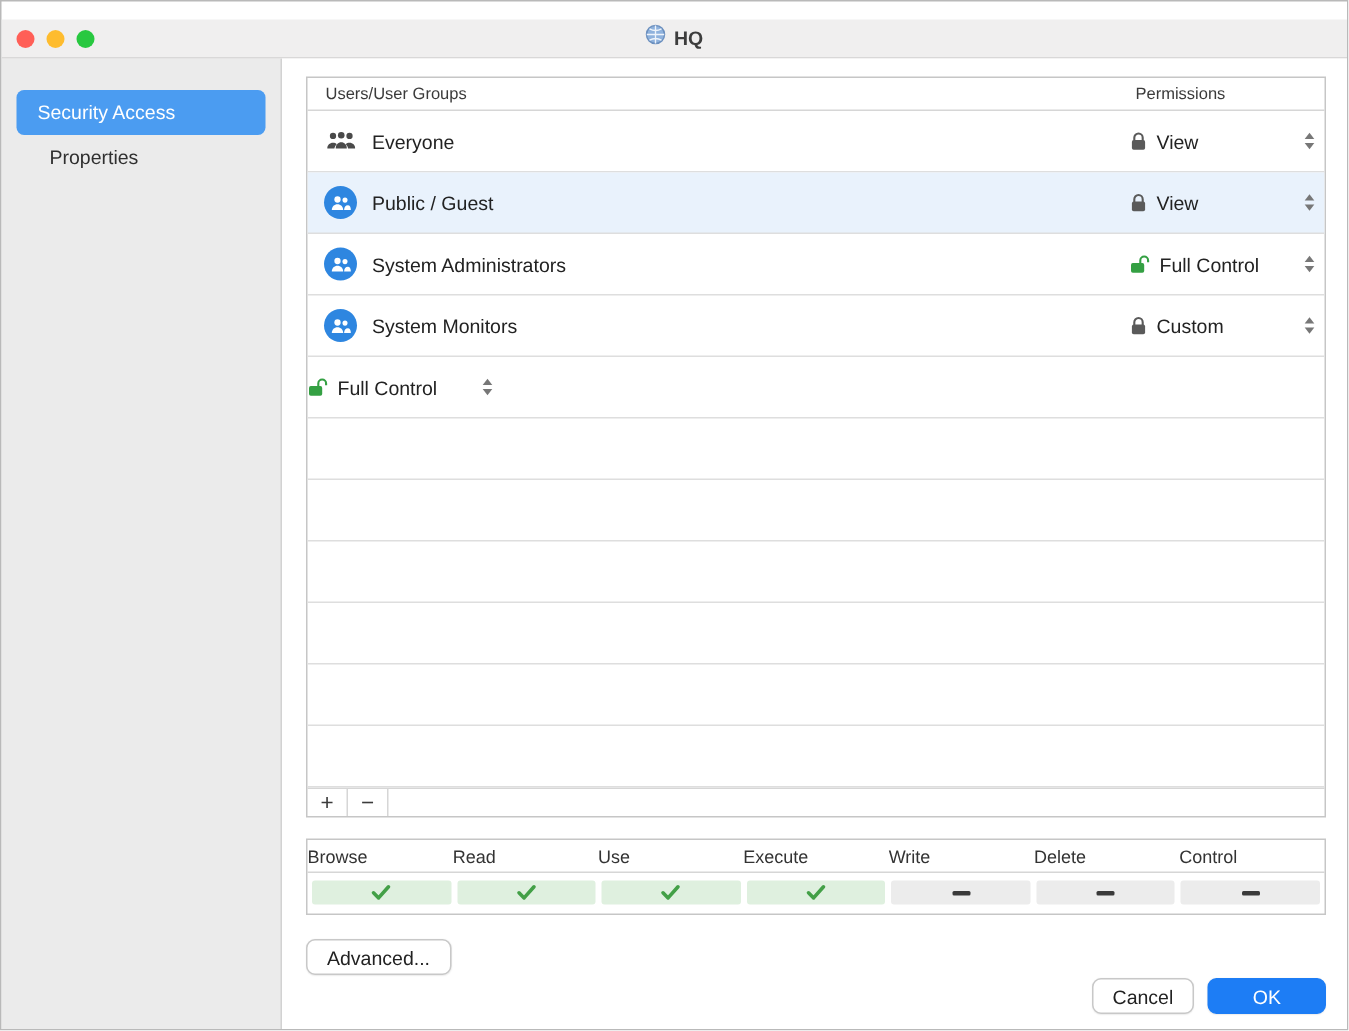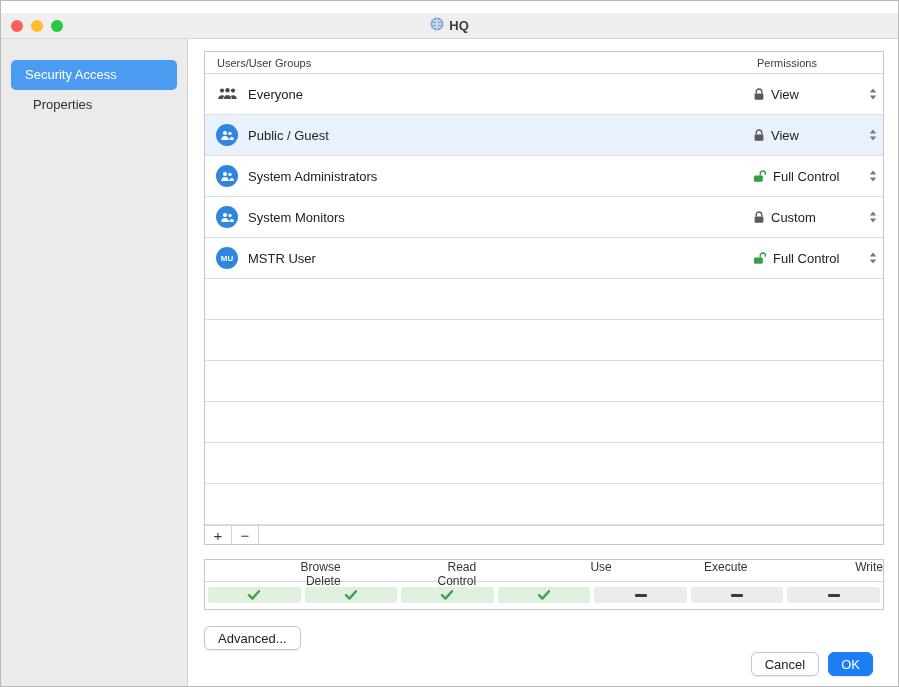--- a/index.html
+++ b/index.html
@@ -50,35 +50,35 @@
                color:#222; padding-right:6px; }
   .lock, .chev { display:flex; align-items:center; }
   .chev { margin-left:auto; }
   .tfoot { height:19px; border-top:1px solid #d6d6d6; display:flex; align-items:stretch; }
   .seg { width:27px; border:none; background:transparent; border-right:1px solid #d6d6d6;
          font-size:15px; color:#3c3c3c; line-height:1; padding:0; font-family:inherit; cursor:default; }
   .seg-rest { flex:1; }
 
   
   .summary { border:1px solid #c6c6c6; margin-top:14px; background:#fff; }
-  .sum-head { display:grid; grid-template-columns:repeat(5,1fr); height:22px; align-items:center;
-              border-bottom:1px solid #d6d6d6; font-size:12px; color:#333; text-align:right; }
+  .sum-head { display:grid; grid-template-columns:repeat(7,1fr); height:22px; align-items:center;
+              border-bottom:1px solid #d6d6d6; font-size:12px; color:#333; text-align:left; }
   .sum-vals { display:grid; grid-template-columns:repeat(7,1fr); padding:5px 1px 6px; }
   .sv { margin:0 2px; height:16px; display:flex; align-items:center; justify-content:center;
         border-radius:2px; }
   .sv.granted { background:#dff0df; }
   .sv.denied  { background:#ececec; }
   .dash { width:12px; height:3px; background:#3a3a3a; border-radius:1px; }
 
   
   .adv-row { display:flex; justify-content:flex-start; margin-top:16px; }
   .btn { height:24px; padding:0 13px; border:1px solid #c8c8c8; border-radius:6px; background:#fff;
          font-size:13px; color:#222; font-family:inherit; box-shadow:0 0.5px 1px rgba(0,0,0,0.08); }
-  .btn.primary { background:#1d7df5; border-color:#1d7df5; color:#fff; padding:0 12px; }
-  .dialog-actions { position:absolute; right:25px; bottom:10px; display:flex; gap:9px; }
+  .btn.primary { background:#1d7df5; border-color:#1d7df5; color:#fff; padding:0 29px; }
+  .dialog-actions { position:absolute; right:14px; bottom:10px; display:flex; gap:9px; }
 </style>
 </head>
 <body>
 
 <div class="window">
 
   <div class="titlebar">
     <div class="traffic">
       <span class="tl red"></span>
       <span class="tl yellow"></span>
@@ -224,26 +224,20 @@
               <span class="chev">
                 <svg width="8" height="12" viewBox="0 0 8 12" fill="#777">
                   <path d="M4 0.5 7.2 4.6H0.8z"></path>
                     <path d="M4 11.5 0.8 7.4h6.4z"></path>
                 </svg>
               </span>
             </div>
           </div>
 
           <div class="trow">
-            <div class="cell-name">
-              <span class="avatar">
-                <span class="mu">MU</span>
-              </span>
-              <span>MSTR User</span>
-            </div>
             <div class="cell-perm">
               <span class="lock">
                 <svg width="14" height="13" viewBox="0 0 14 13">
                   <path d="M7.2 5.4V3.6a2.6 2.6 0 0 1 5.2 0v1.2" fill="none" stroke="#34a043" stroke-width="1.4"></path>
                   <rect x="1" y="5.4" width="8.8" height="6.4" rx="1.2" fill="#34a043"></rect>
                 </svg>
               </span>
               <span>Full Control</span>
               <span class="chev">
                 <svg width="8" height="12" viewBox="0 0 8 12" fill="#777">

